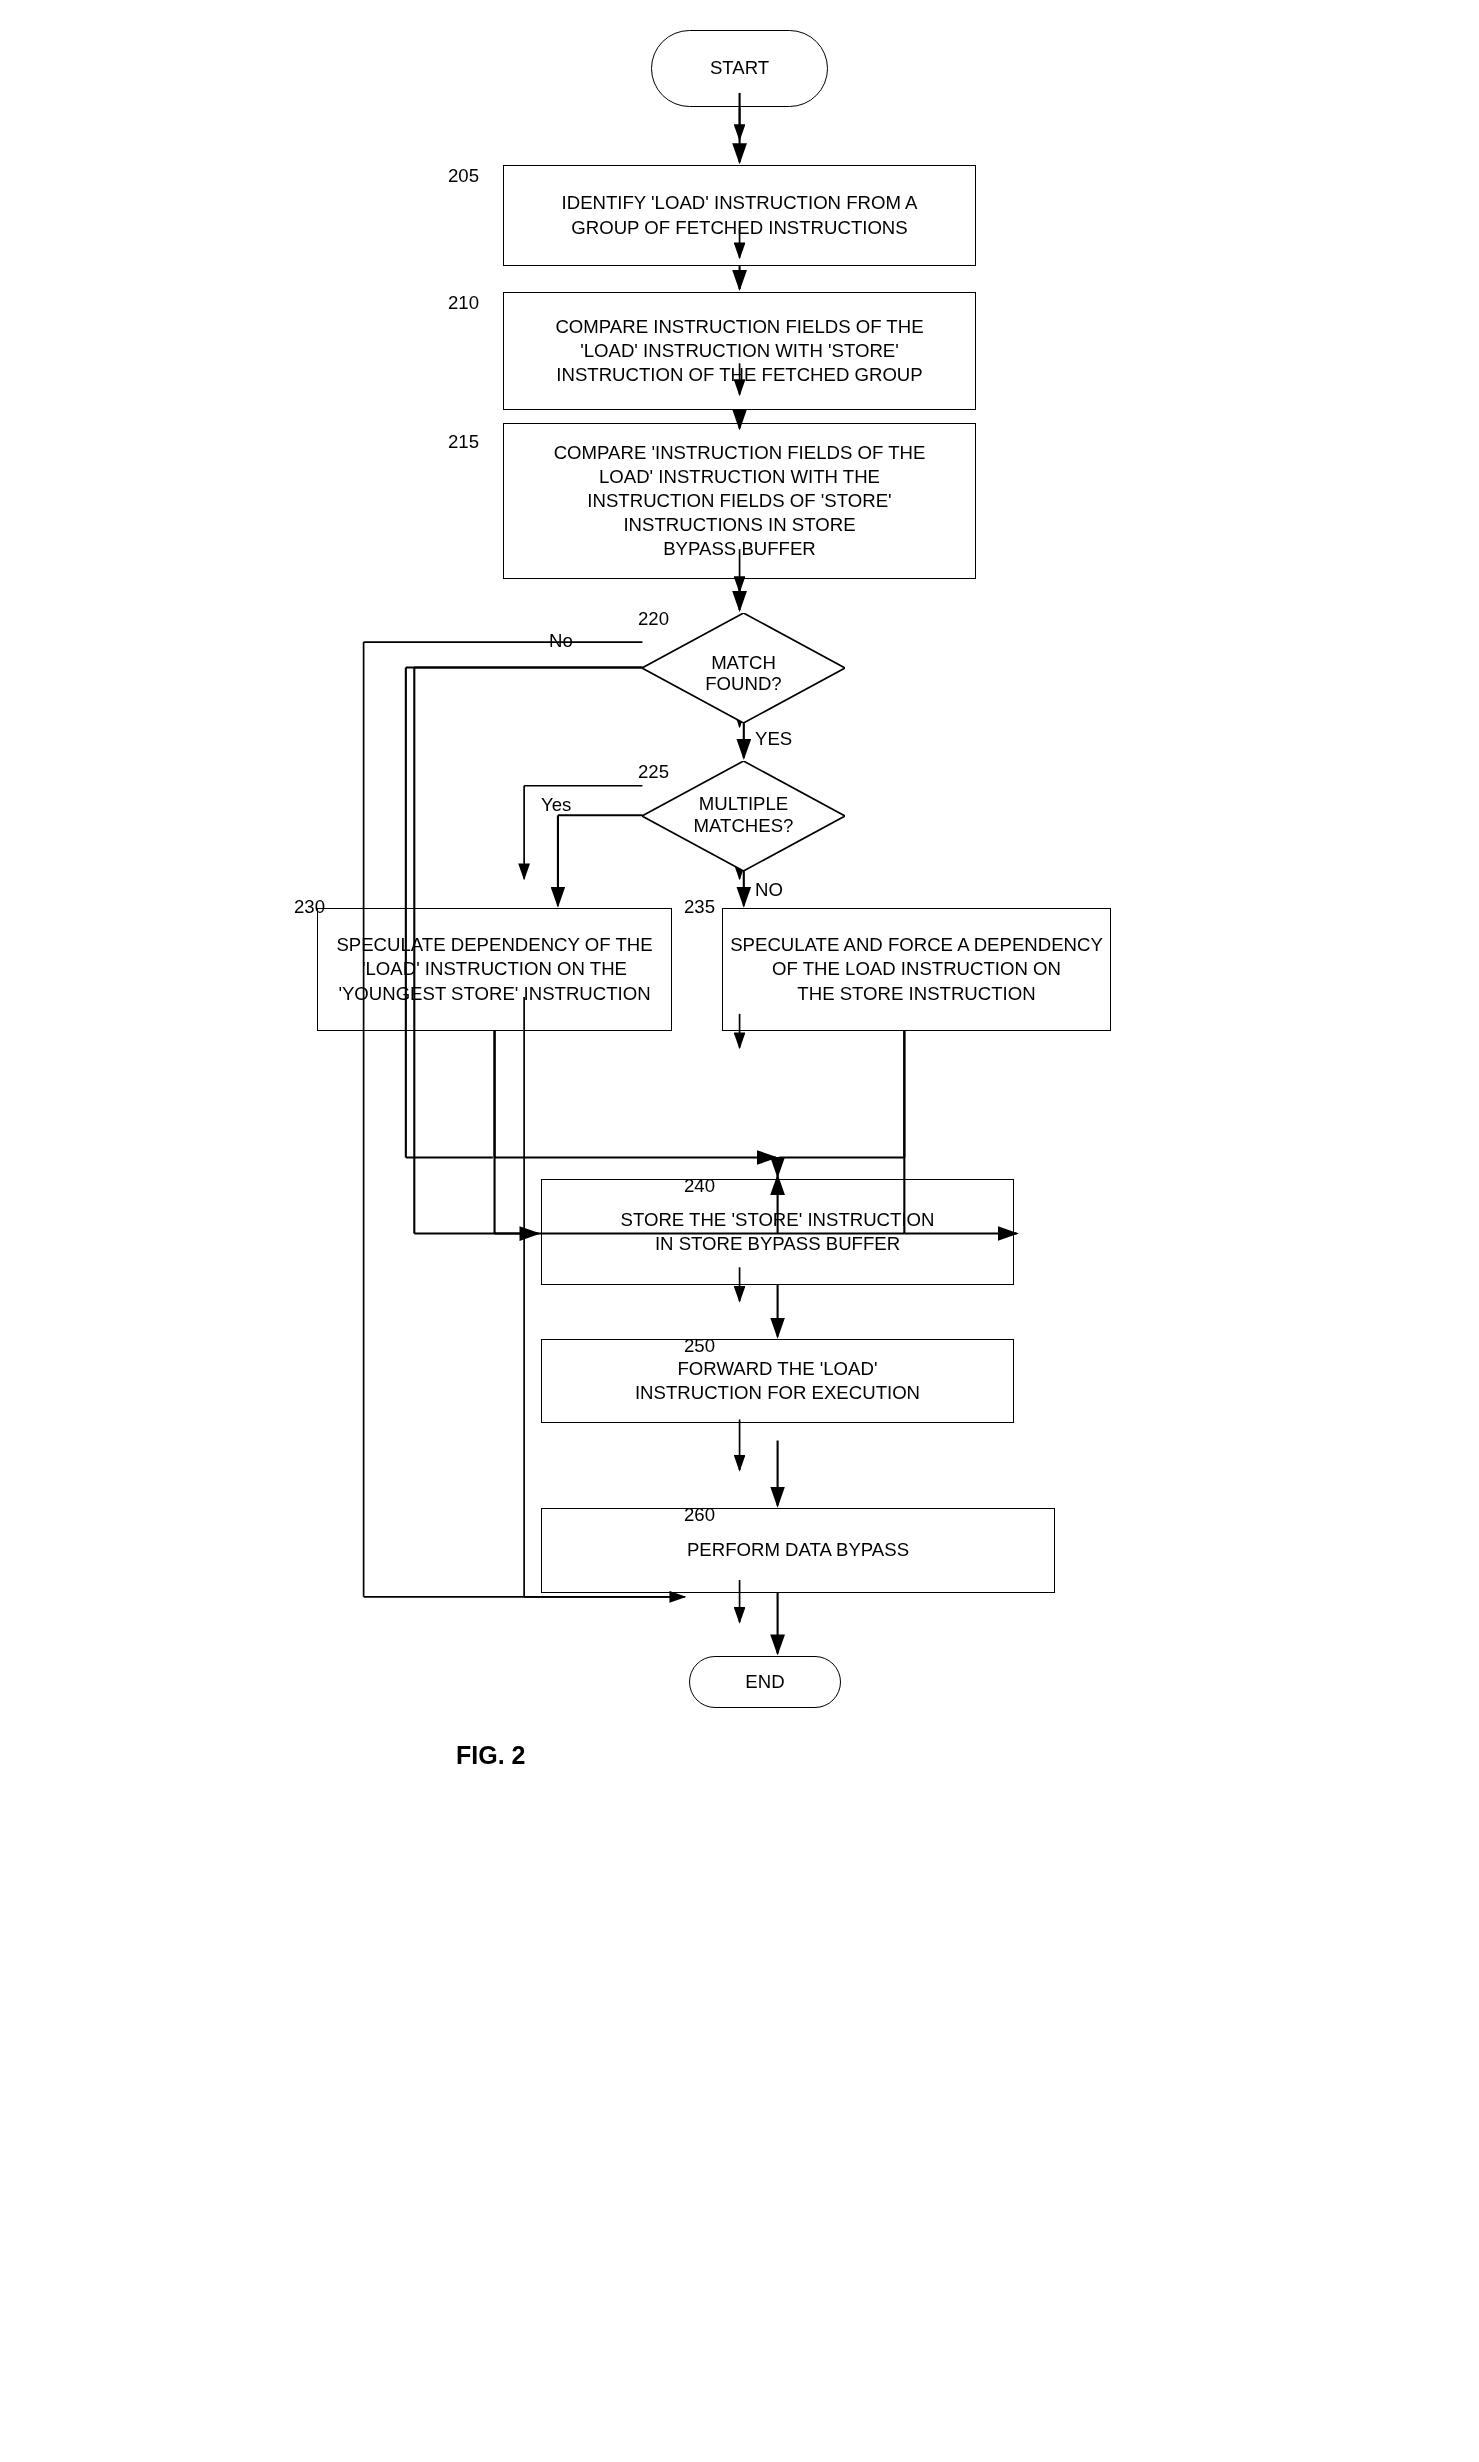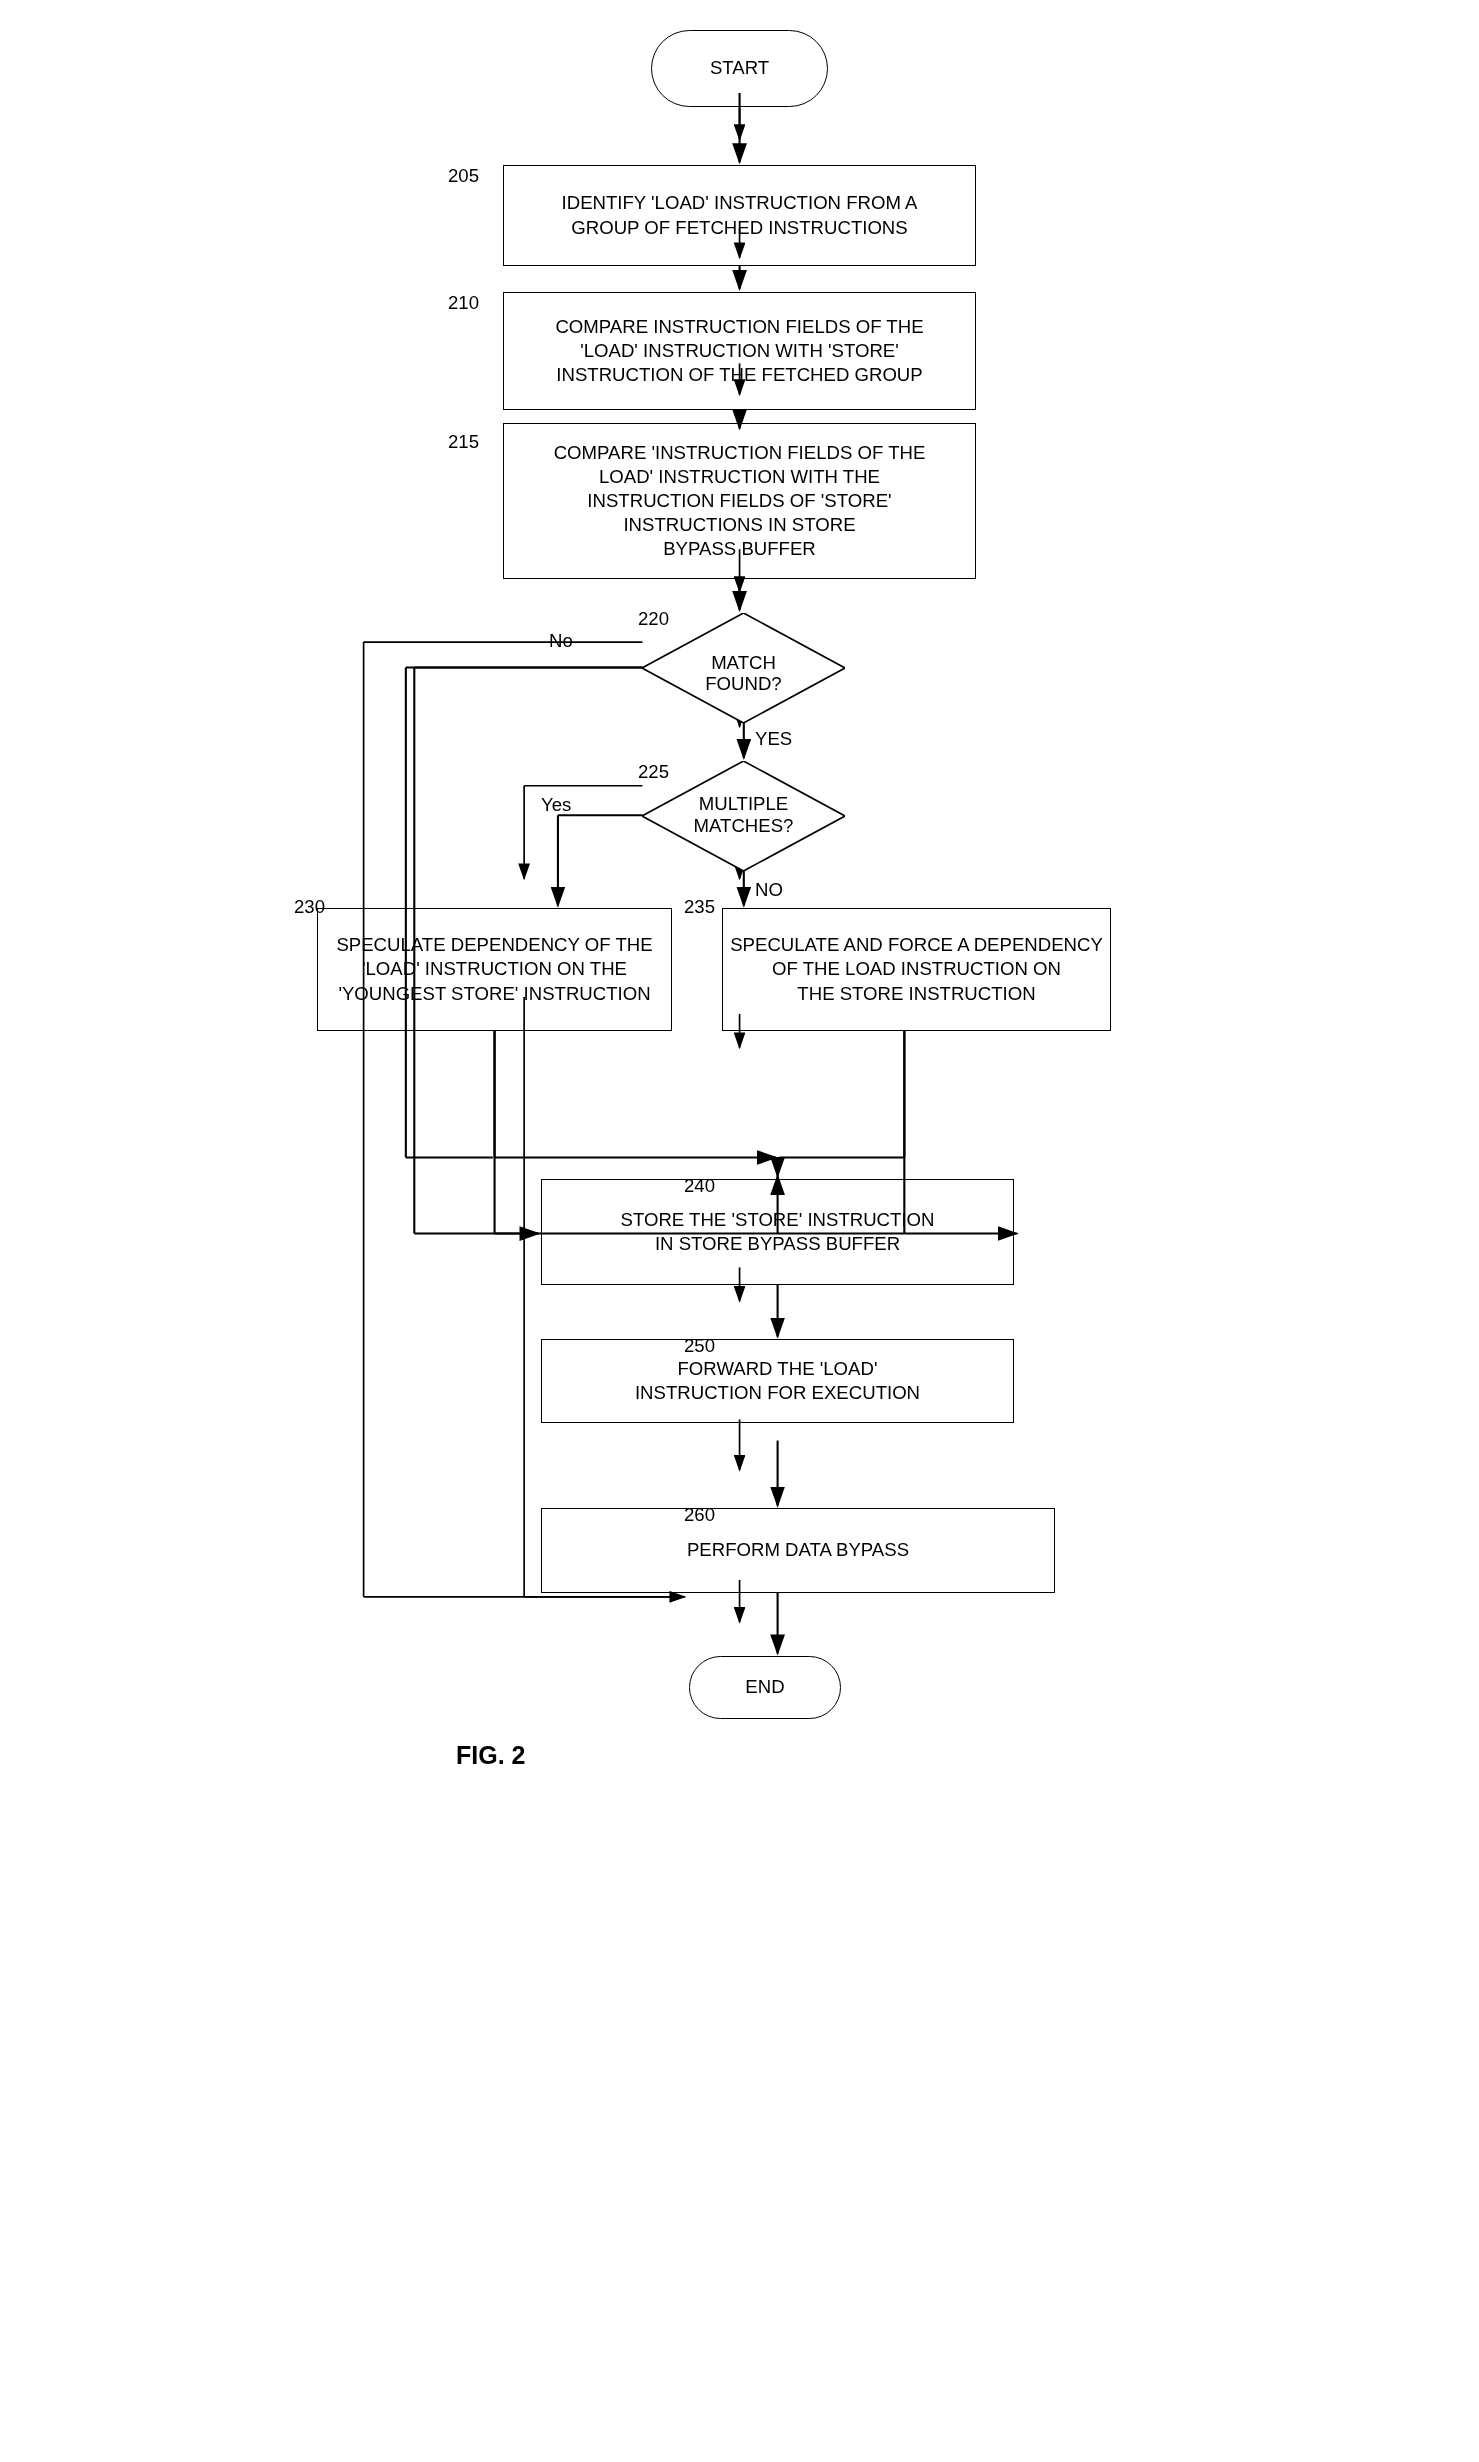--- a/index.html
+++ b/index.html
@@ -218,21 +218,21 @@
   </div>
 
   <div class="label-text" style="left:684px; top:1504px;">
     <span>260</span>
   </div>
 
   <div class="node node-rect" style="left:541px; top:1508px; width:514px; height:85px;">
     <span style="white-space:pre-line; font-size:18.6px;">PERFORM DATA BYPASS</span>
   </div>
 
-  <div class="node node-rounded" style="left:689px; top:1656px; width:152px; height:63px;">
+  <div class="node node-rounded" style="left:689px; top:1656px; width:152px; height:52px;">
     <span>END</span>
   </div>
 
   <div class="fig-label" style="left:456px; top:1741px;">
     <span>FIG. 2</span>
   </div>
 
   <svg style="position:absolute;top:0;left:0;width:1480px;height:2462px;pointer-events:none;" viewBox="0 0 1751 2914" width="1480" height="2462">
     <defs>
       <marker id="arr" markerWidth="10" markerHeight="7" refX="9" refY="3.5" orient="auto">

